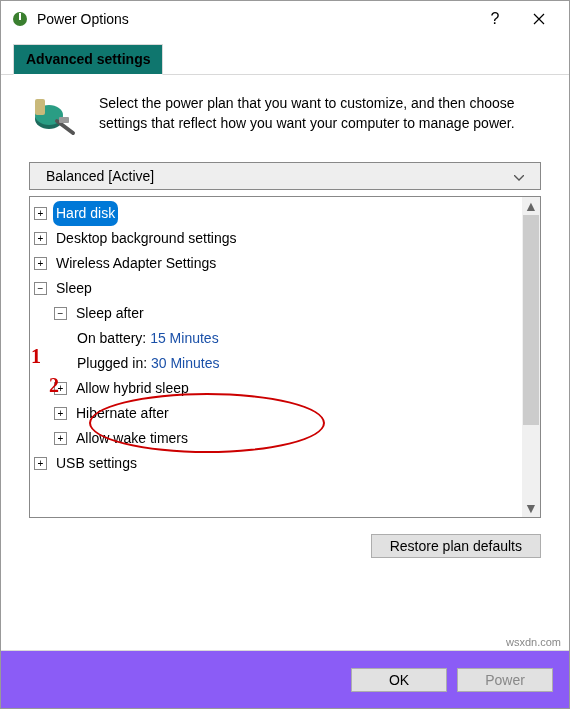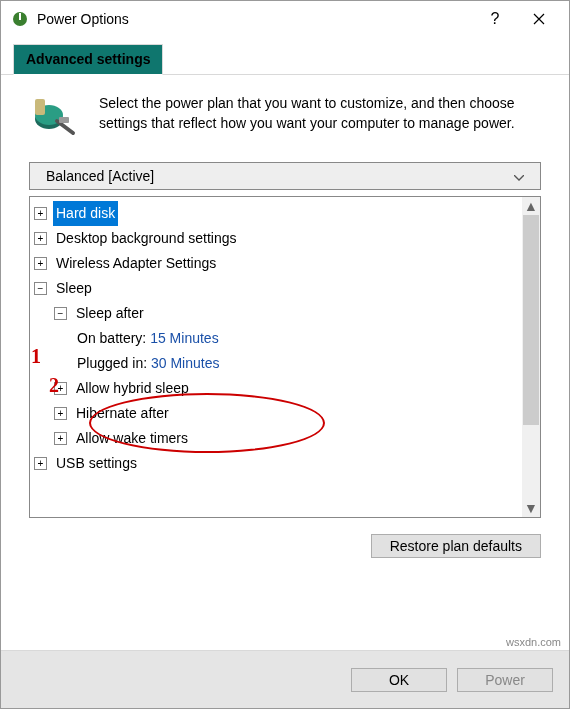--- a/index.html
+++ b/index.html
@@ -18,30 +18,30 @@
 .intro-text { line-height: 1.45; }
 .combo { width: 100%; height: 28px; border: 1px solid #888; background: #eee; display: flex; align-items: center; padding: 0 16px; justify-content: space-between; cursor: pointer; margin-bottom: 6px; }
 .treebox { border: 1px solid #888; height: 322px; display: flex; }
 .tree { flex: 1; overflow: hidden; padding: 4px 0 4px 4px; line-height: 25px; white-space: nowrap; }
 .scroll { width: 18px; background: #f0f0f0; display: flex; flex-direction: column; }
 .scroll .arrow { height: 18px; display: flex; align-items: center; justify-content: center; color: #666; cursor: pointer; }
 .scroll .track { flex: 1; background: #f0f0f0; position: relative; }
 .scroll .thumb { position: absolute; left: 1px; right: 1px; top: 0; height: 210px; background: #ccc; }
 .node { display: flex; align-items: center; }
 .exp { width: 13px; height: 13px; border: 1px solid #888; margin: 0 6px 0 0; display: inline-flex; align-items: center; justify-content: center; font-size: 10px; line-height: 1; background: #fff; cursor: pointer; flex: none; }
-.lbl { padding: 0 3px; }
+.lbl { padding: 0 3px; border-radius: 7px; }
 .sel { background: #0078d7; color: #fff; }
 .i1 { padding-left: 0px; }
 .i2 { padding-left: 20px; }
 .i3 { padding-left: 40px; }
 .val { color: #1a50a8; }
 .restore-row { display: flex; justify-content: flex-end; margin-top: 16px; }
 .push { height: 24px; border: 1px solid #adadad; background: #e1e1e1; padding: 0 18px; cursor: pointer; display: inline-flex; align-items: center; justify-content: center; }
 .push.disabled { color: #888; cursor: default; }
-.bottom { position: absolute; left: 0; right: 0; bottom: 0; height: 58px; background: #e5e5e5; border-top: 1px solid #d9d9d9; display: flex; align-items: center; justify-content: flex-end; gap: 10px; padding: 0 16px; }
+.bottom { position: absolute; left: 0; right: 0; bottom: 0; height: 58px; background: #8b5cf6; border-top: 1px solid #d9d9d9; display: flex; align-items: center; justify-content: flex-end; gap: 10px; padding: 0 16px; }
 .bottom .push { width: 96px; padding: 0; }
 .annot { position: absolute; pointer-events: none; }
 .annot.a1 { left: 30px; top: 344px; color: #c00; font-weight: bold; font-size: 20px; font-family: Comic Sans MS, cursive; }
 .annot.a2 { left: 48px; top: 373px; color: #c00; font-weight: bold; font-size: 20px; font-family: Comic Sans MS, cursive; }
 .circle { position: absolute; left: 88px; top: 392px; width: 236px; height: 60px; border: 2px solid #c00; border-radius: 50%; pointer-events: none; }
 .watermark { position: absolute; right: 8px; bottom: 60px; font-size: 11px; color: #888; }
 </style>
 </head>
 <body>
 

